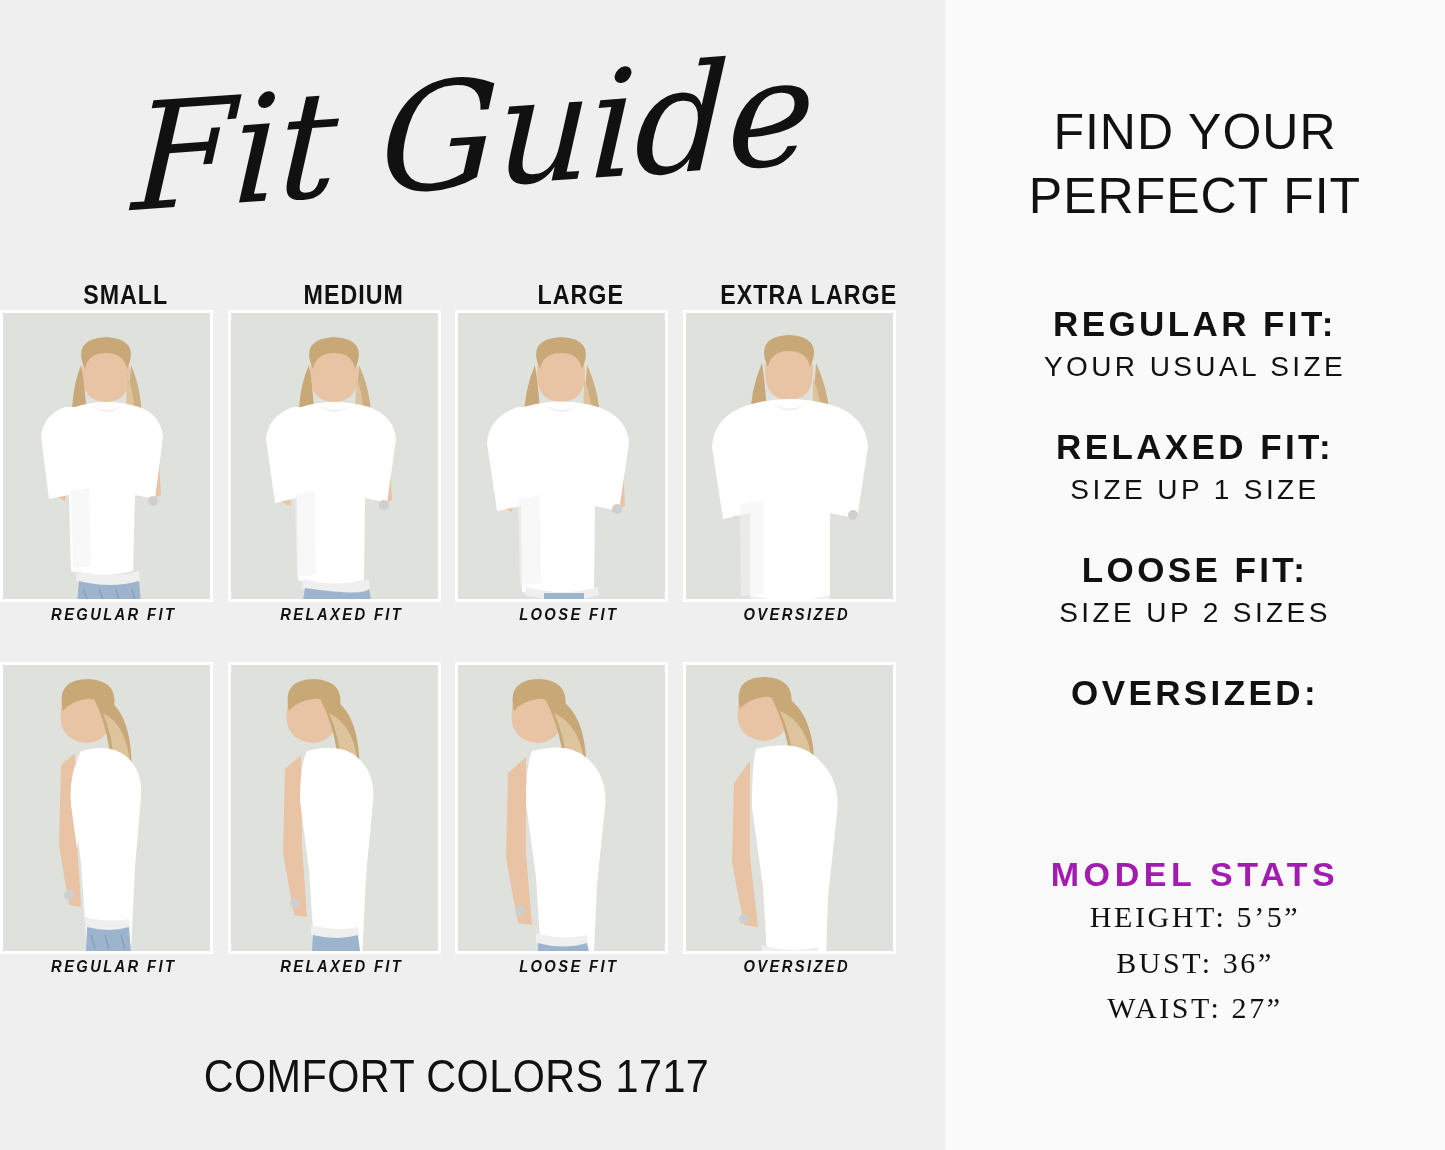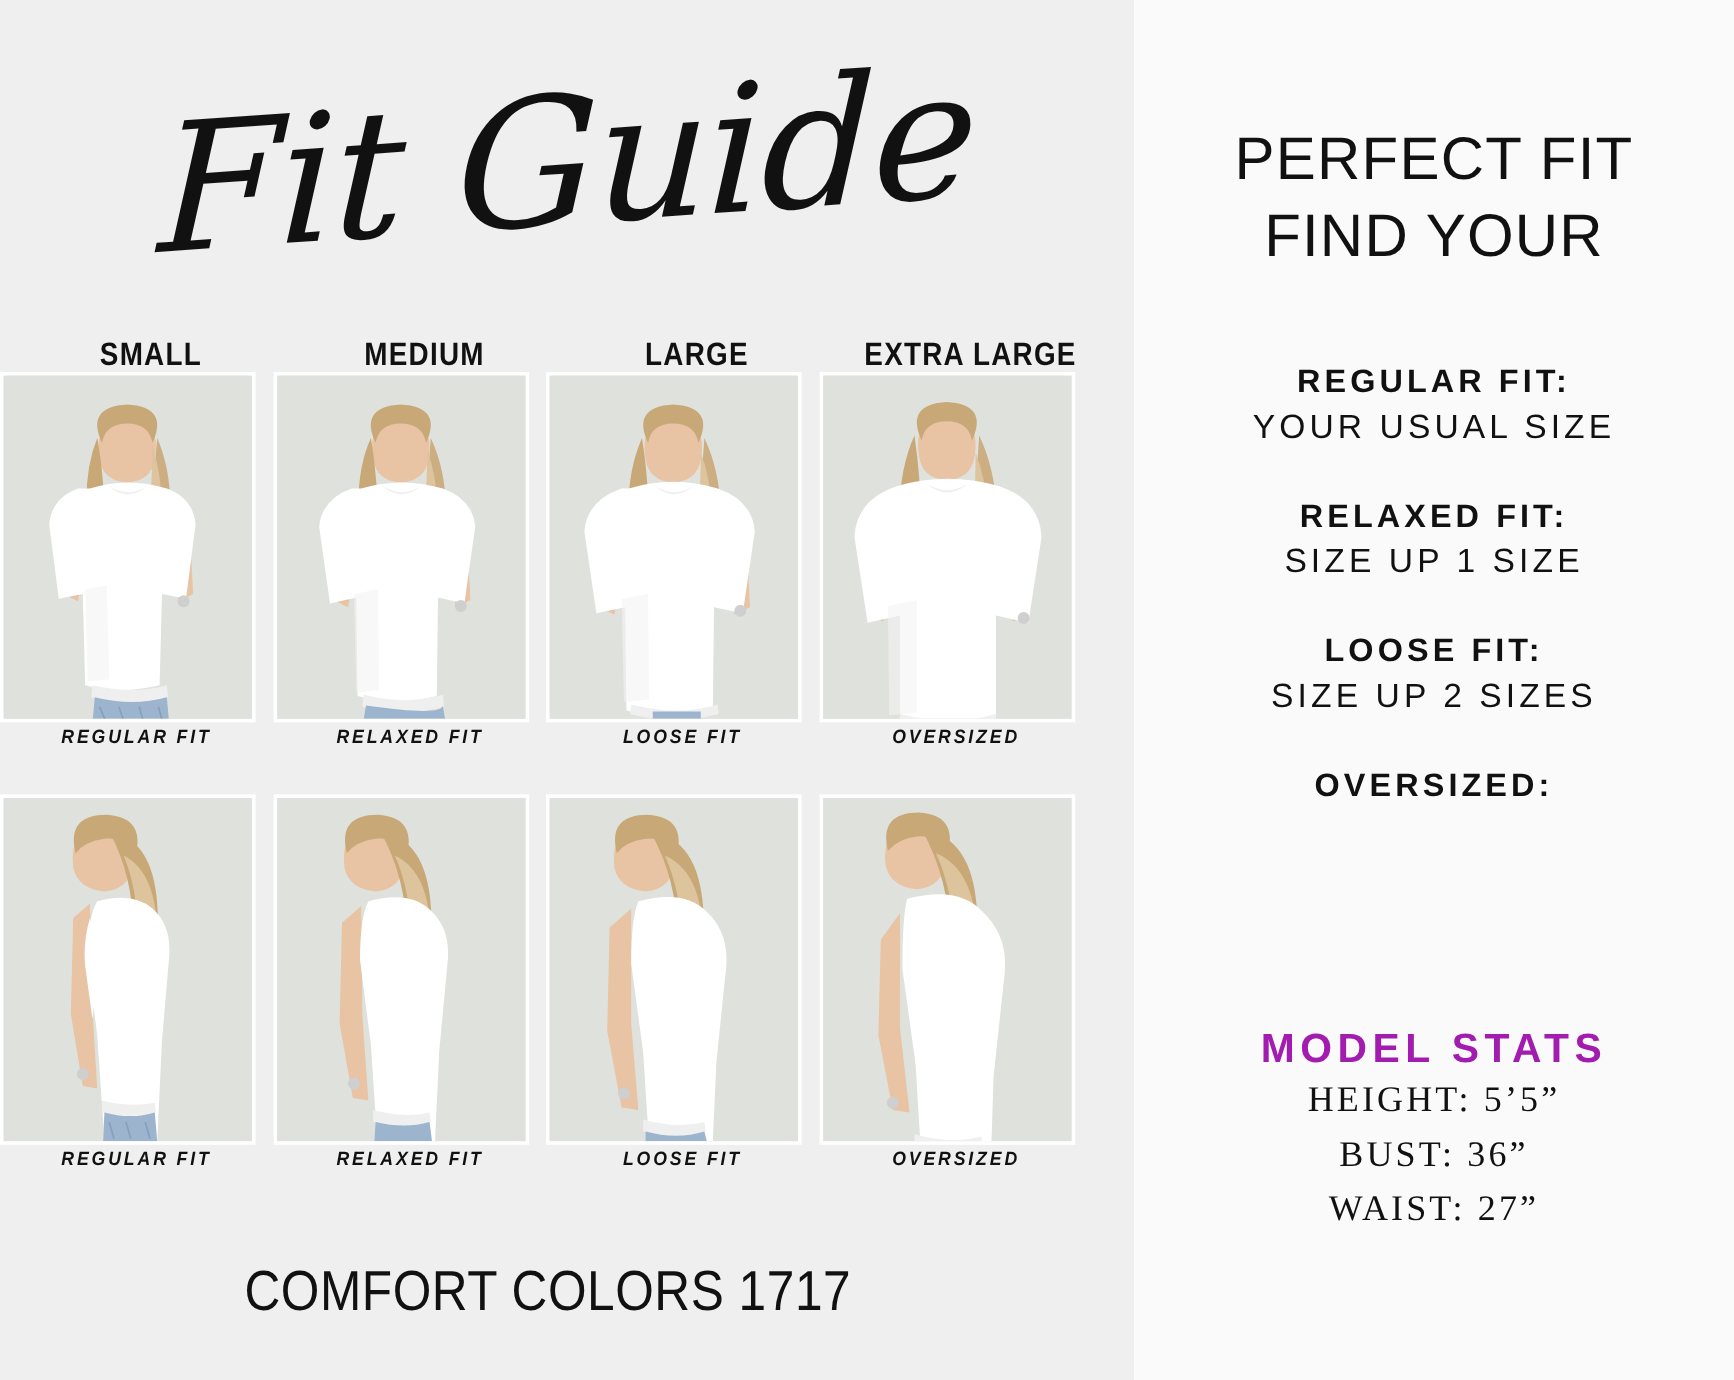--- a/index.html
+++ b/index.html
@@ -125,21 +125,21 @@
     line-height:1.28;
     letter-spacing:1px;
   }
   .rhead span{display:block;}
 
   .fitlist{
     position:absolute;top:300px;left:0;width:100%;
   }
   .fitblock{margin-bottom:36px;text-align:center;}
   .fit-label{
-    font-size:27px;font-weight:700;color:#111;
+    font-size:35px;font-weight:700;color:#111;
     letter-spacing:3.4px;line-height:1.38;
   }
   .fit-value{
     font-size:28px;font-weight:300;color:#111;
     letter-spacing:3.4px;line-height:1.38;
   }
 
   .stats{
     position:absolute;top:855px;left:0;width:100%;text-align:center;
   }
@@ -369,22 +369,22 @@
       <div class="caption-cell">OVERSIZED</div>
     </div>
 
     <div class="footer">COMFORT COLORS 1717</div>
 
   </div>
 
   <div class="right">
 
     <div class="rhead">
+      <span>FIND  YOUR</span>
       <span>PERFECT FIT</span>
-      <span>FIND  YOUR</span>
     </div>
 
     <div class="fitlist">
 
       <div class="fitblock">
         <div class="fit-label">REGULAR FIT:</div>
         <div class="fit-value">YOUR USUAL SIZE</div>
       </div>
 
       <div class="fitblock">

